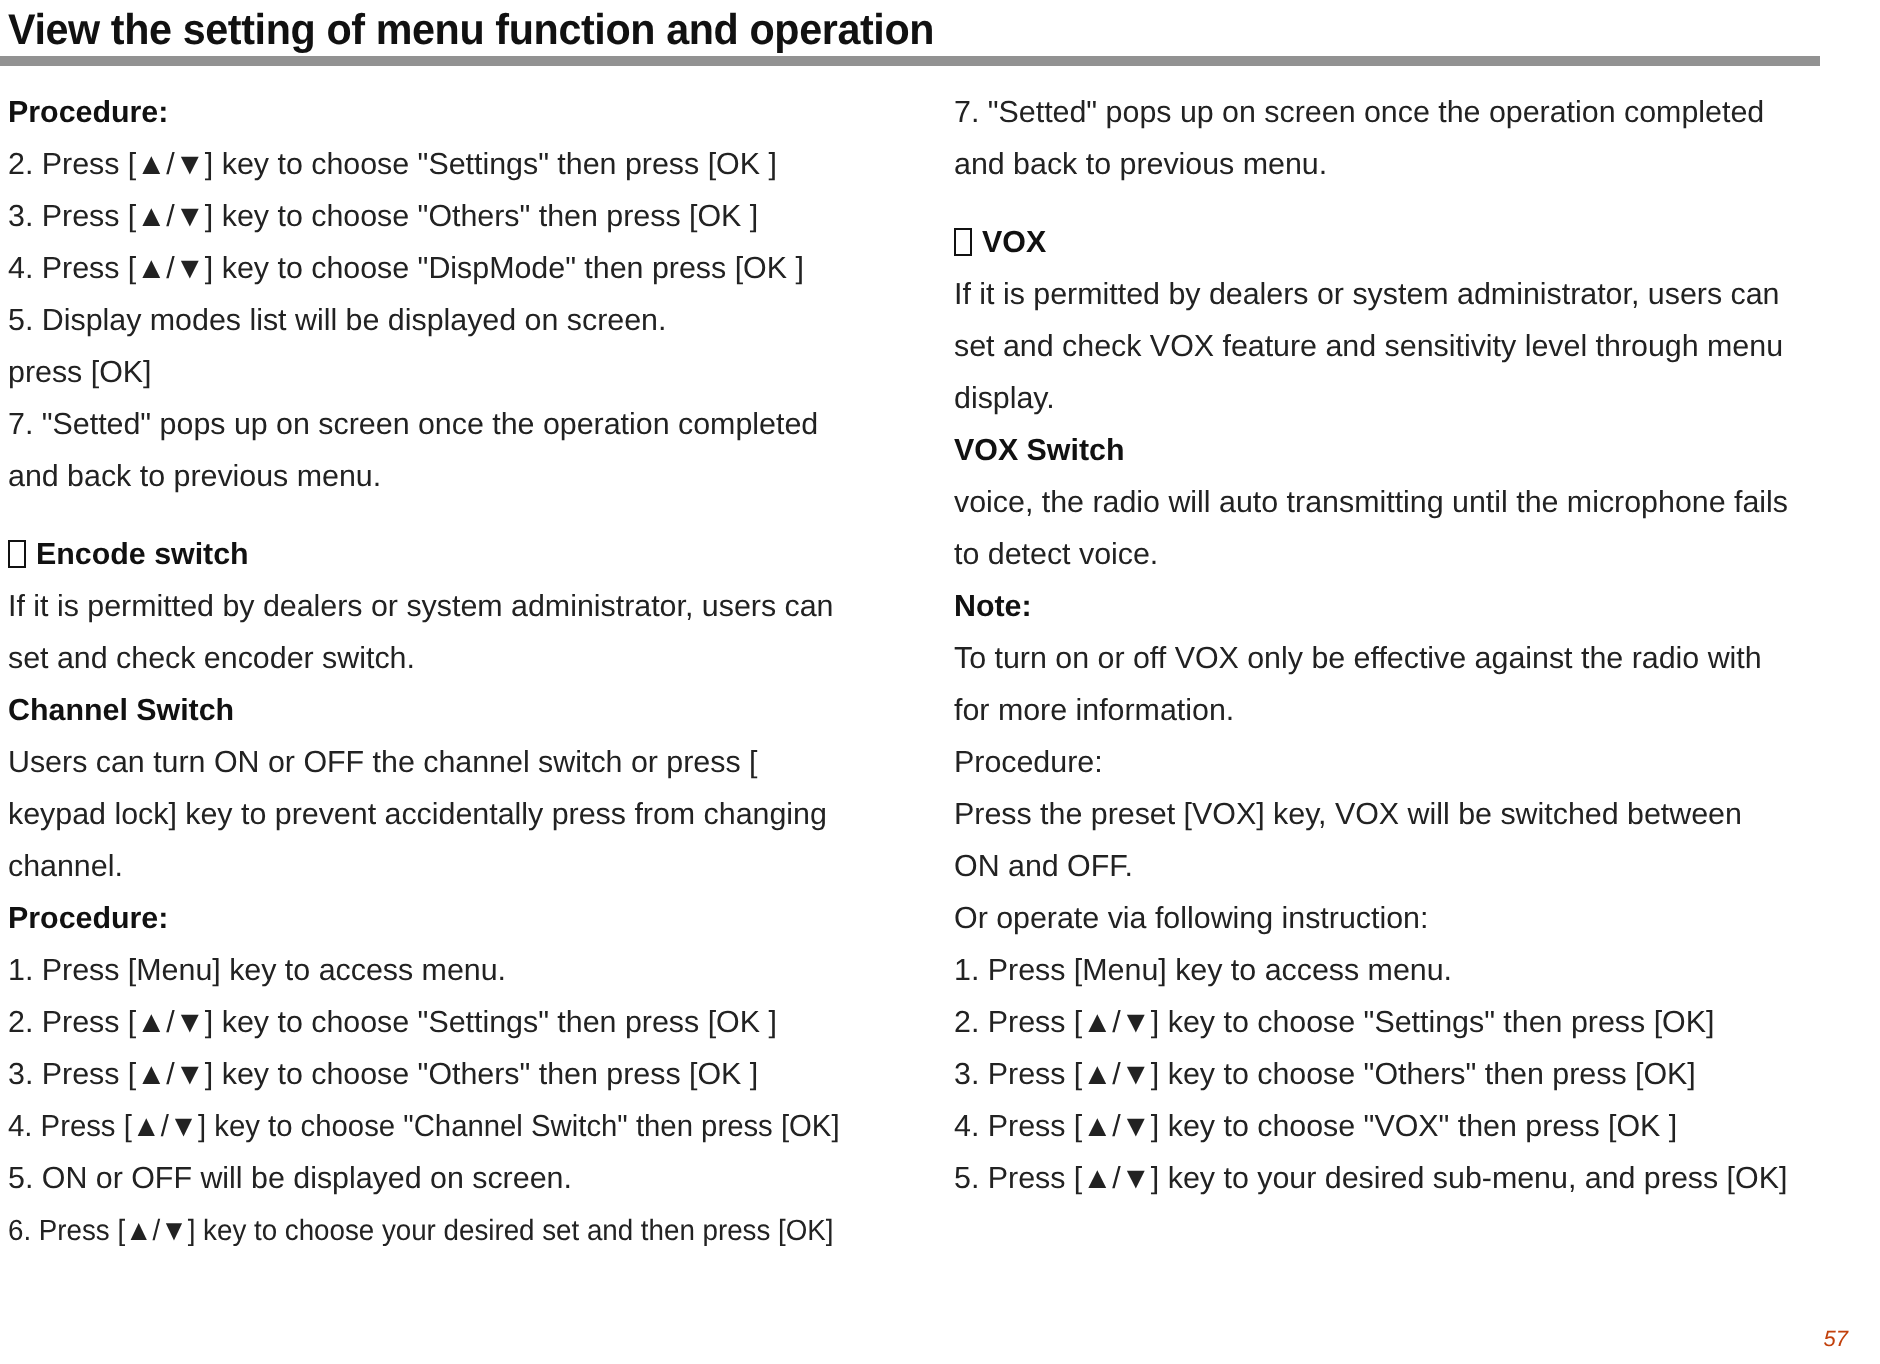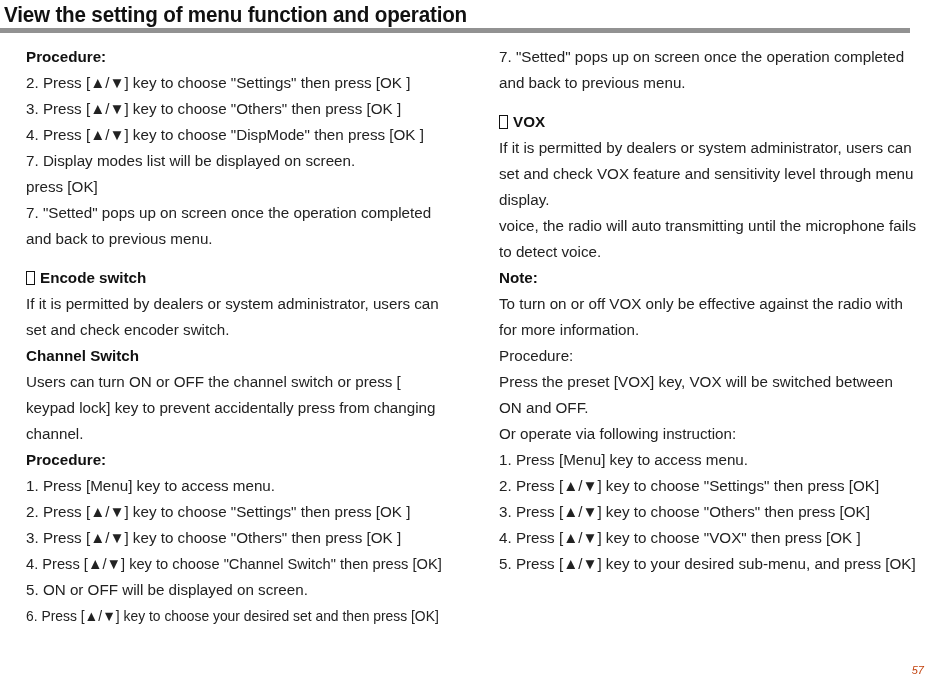--- a/index.html
+++ b/index.html
@@ -37,21 +37,20 @@
     top: 28px;
     width: 910px;
     height: 5px;
     background: #929292;
   }
 
   
   .column {
     position: absolute;
     top: 44px;
-    margin-left: 22px;
   }
   #col-left {
     left: 4px;
     width: 452px;
   }
   #col-right {
     left: 477px;
     width: 460px;
   }
 
@@ -111,21 +110,21 @@
 
 <div id="page-title">View the setting of menu function and operation</div>
 
 <div id="title-rule" style="background: rgb(146, 146, 146);"></div>
 
 <div class="column" id="col-left">
     <div class="bold">Procedure:</div>
     <div class="para">2. Press [▲/▼] key to choose "Settings" then press [OK ]</div>
     <div class="para">3. Press [▲/▼] key to choose "Others" then press [OK ]</div>
     <div class="para">4. Press [▲/▼] key to choose "DispMode" then press [OK ]</div>
-    <div class="para">7. Display modes list will be displayed on screen.</div>
+    <div class="para">5. Display modes list will be displayed on screen.</div>
     <div class="para">press [OK]</div>
     <div class="para">7. "Setted" pops up on screen once the operation completed</div>
     <div class="para">and back to previous menu.</div>
     <div class="spacer"></div>
     <div class="bold"><span class="tofu-box"></span><span>Encode switch</span></div>
     <div class="para">If it is permitted by dealers or system administrator, users can</div>
     <div class="para">set and check encoder switch.</div>
     <div class="bold">Channel Switch</div>
     <div class="para">Users can turn ON or OFF the channel switch or press [</div>
     <div class="para">keypad lock]  key to prevent accidentally press from changing</div>
@@ -140,20 +139,21 @@
   </div>
 
 <div class="column" id="col-right">
     <div class="para">7. "Setted" pops up on screen once the operation completed</div>
     <div class="para">and back to previous menu.</div>
     <div class="spacer"></div>
     <div class="bold"><span class="tofu-box"></span><span>VOX</span></div>
     <div class="para">If it is permitted by dealers or system administrator, users can</div>
     <div class="para">set and check VOX feature and sensitivity level through menu</div>
     <div class="para">display.</div>
+    <div class="bold">VOX Switch</div>
     <div class="para">voice, the radio will auto transmitting until the microphone fails</div>
     <div class="para">to detect voice.</div>
     <div class="bold">Note:</div>
     <div class="para">To turn on or off VOX only be effective against the radio with</div>
     <div class="para">for more information.</div>
     <div class="para">Procedure:</div>
     <div class="para">Press the preset [VOX] key, VOX will be switched between</div>
     <div class="para">ON and OFF.</div>
     <div class="para">Or operate via following instruction:</div>
     <div class="para">1. Press [Menu] key to access menu.</div>

